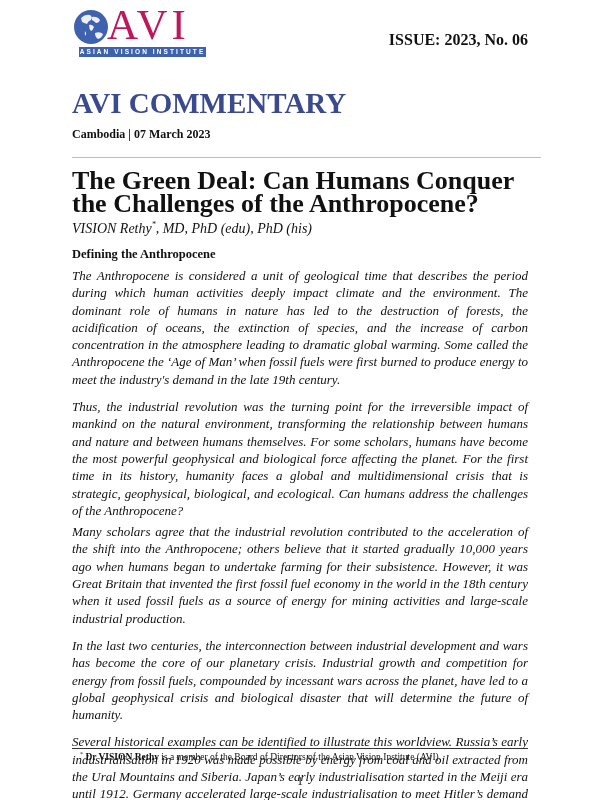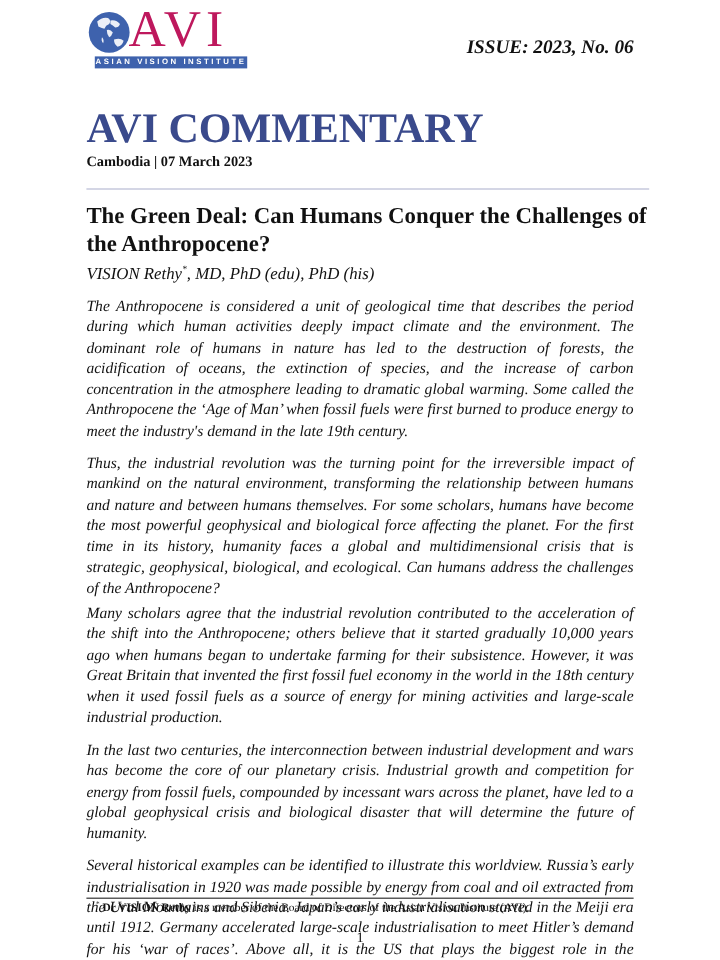--- a/index.html
+++ b/index.html
@@ -14,30 +14,30 @@
       position: absolute; left: 34px; top: -6px; font-size: 43px; letter-spacing: 4px;
       color: #be185d; font-family: "Liberation Serif", serif; line-height: 1;
     }
     .logo .banner {
       position: absolute; left: 6px; top: 38px; width: 127px; height: 10px;
       background: #3e62ad; color: #fff; font-family: "Liberation Sans", sans-serif;
       font-size: 6.5px; font-weight: bold; letter-spacing: 2.1px; line-height: 10px;
       text-align: center; white-space: nowrap;
     }
     .issue {
-      position: absolute; right: 72px; top: 31px; font-size: 16px; font-weight: bold; font-style: italic;
+      position: absolute; right: 72px; top: 31px; font-size: 16px; font-weight: bold;
     }
     .commentary {
-      position: absolute; left: 72px; top: 87px; font-size: 35px; font-weight: bold;
+      position: absolute; left: 72px; top: 87px; font-size: 29px; font-weight: bold;
       color: #3a4a8c; letter-spacing: 0px;
     }
     .dateline { position: absolute; left: 72px; top: 127px; font-size: 12px; font-weight: bold; }
     .rule-top { position: absolute; left: 72px; top: 157px; width: 469px; height: 1px; background: #b8bcd4; }
     .title {
-      position: absolute; left: 72px; top: 169px; width: 470px; font-size: 19px; font-weight: bold;
+      position: absolute; left: 72px; top: 169px; width: 470px; font-size: 26px; font-weight: bold;
       line-height: 23px;
     }
     .byline { position: absolute; left: 72px; top: 220px; font-size: 14px; font-style: italic; }
     .byline sup { font-size: 8px; }
     .content { position: absolute; left: 72px; top: 246px; width: 456px; }
     .content h2 { font-size: 12.5px; font-weight: bold; margin: 0 0 5px 0; line-height: 16px; }
     .content p {
       font-size: 13px; line-height: 17.3px; margin: 0 0 10px 0; text-align: justify; font-style: italic;
     }
     .content p.tight { margin-bottom: 4px; }
@@ -68,20 +68,21 @@
 <div class="dateline">Cambodia | 07 March 2023</div>
 <div class="rule-top"></div>
 
 <h1 class="title" style="margin:0;">The Green Deal: Can Humans Conquer the Challenges of the Anthropocene?</h1>
 
 <div class="byline">
   <span>VISION Rethy</span><sup>*</sup><span>, MD, PhD (edu), PhD (his)</span>
 </div>
 
 <div class="content">
+  <h2>Defining the Anthropocene</h2>
   <p>The Anthropocene is considered a unit of geological time that describes the period during which human activities deeply impact climate and the environment. The dominant role of humans in nature has led to the destruction of forests, the acidification of oceans, the extinction of species, and the increase of carbon concentration in the atmosphere leading to dramatic global warming. Some called the Anthropocene the ‘Age of Man’ when fossil fuels were first burned to produce energy to meet the industry's demand in the late 19th century.</p>
   <p class="tight">Thus, the industrial revolution was the turning point for the irreversible impact of mankind on the natural environment, transforming the relationship between humans and nature and between humans themselves. For some scholars, humans have become the most powerful geophysical and biological force affecting the planet. For the first time in its history, humanity faces a global and multidimensional crisis that is strategic, geophysical, biological, and ecological. Can humans address the challenges of the Anthropocene?</p>
   <p>Many scholars agree that the industrial revolution contributed to the acceleration of the shift into the Anthropocene; others believe that it started gradually 10,000 years ago when humans began to undertake farming for their subsistence. However, it was Great Britain that invented the first fossil fuel economy in the world in the 18th century when it used fossil fuels as a source of energy for mining activities and large-scale industrial production.</p>
   <p>In the last two centuries, the interconnection between industrial development and wars has become the core of our planetary crisis. Industrial growth and competition for energy from fossil fuels, compounded by incessant wars across the planet, have led to a global geophysical crisis and biological disaster that will determine the future of humanity.</p>
   <p>Several historical examples can be identified to illustrate this worldview. Russia’s early industrialisation in 1920 was made possible by energy from coal and oil extracted from the Ural Mountains and Siberia. Japan’s early industrialisation started in the Meiji era until 1912. Germany accelerated large-scale industrialisation to meet Hitler’s demand for his ‘war of races’. Above all, it is the US that plays the biggest role in the development of the military-industrial complex that contributed to the military anthropization of the planet, starting with the Manhattan Project designed to produce atomic bombs that not only mass-killed humans but also dispersed radioactive particles contaminating soil, water, and air. The dropping of atomic</p>
 </div>
 
 <div class="footnote-rule"></div>
 <div class="footnote">
   <sup>*</sup>

